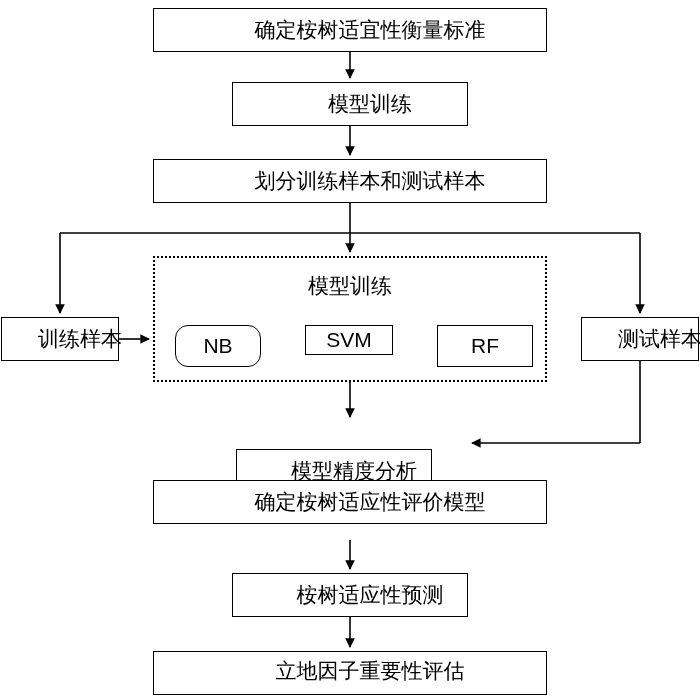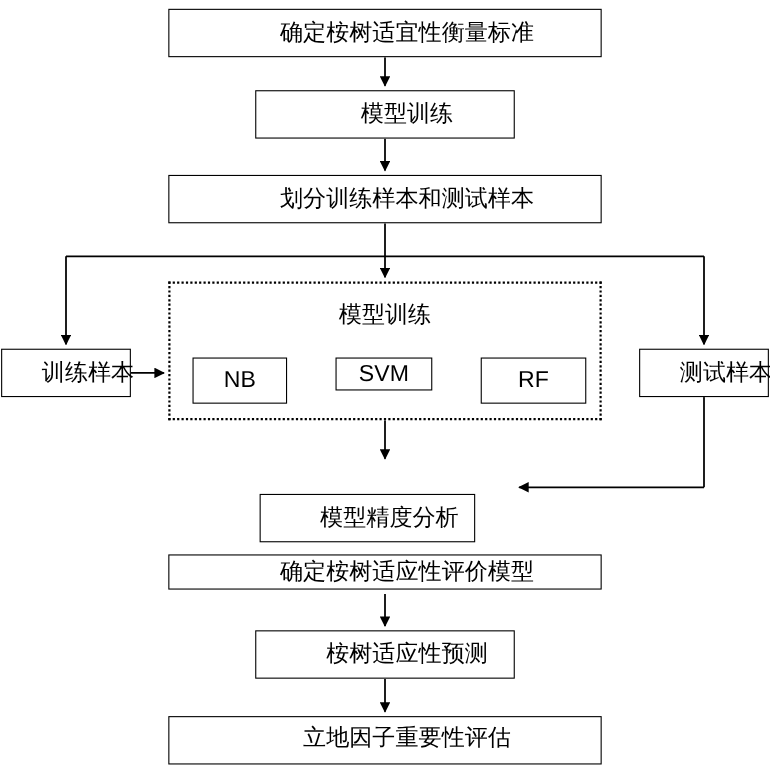--- a/index.html
+++ b/index.html
@@ -100,27 +100,27 @@
   <div class="node cn" style="left:153px; top:8px; width:394px; height:44px;">确定桉树适宜性衡量标准</div>
 
   <div class="node cn" style="left:232px; top:82px; width:236px; height:44px;">模型训练</div>
 
   <div class="node cn" style="left:153px; top:159px; width:394px; height:44px;">划分训练样本和测试样本</div>
 
   <div class="node cn" style="left:581px; top:317px; width:118px; height:44px;">测试样本</div>
 
   <div class="node cn" style="left:1px; top:317px; width:118px; height:44px;">训练样本</div>
 
-  <div class="node model" style="left:175px; top:325px; width:86px; height:42px;">NB</div>
+  <div class="node model" style="left:175px; top:325px; width:86px; height:42px;border-radius:13px;">NB</div>
 
   <div class="node model" style="left:305px; top:325px; width:88px; height:30px;">SVM</div>
 
   <div class="node model" style="left:437px; top:325px; width:96px; height:42px;">RF</div>
 
   <div class="node cn" style="left:236px; top:421px; width:196px; height:44px;margin-top:28px;">模型精度分析</div>
 
-  <div class="node cn" style="left:153px; top:504px; width:394px; height:32px;">确定桉树适应性评价模型</div>
+  <div class="node cn" style="left:153px; top:480px; width:394px; height:44px;">确定桉树适应性评价模型</div>
 
   <div class="node cn" style="left:232px; top:573px; width:236px; height:44px;">桉树适应性预测</div>
 
   <div class="node cn" style="left:153px; top:651px; width:394px; height:44px;font-family:Liberation Mono, monospace;">立地因子重要性评估</div>
 
 </div>
 
 </body></html>

